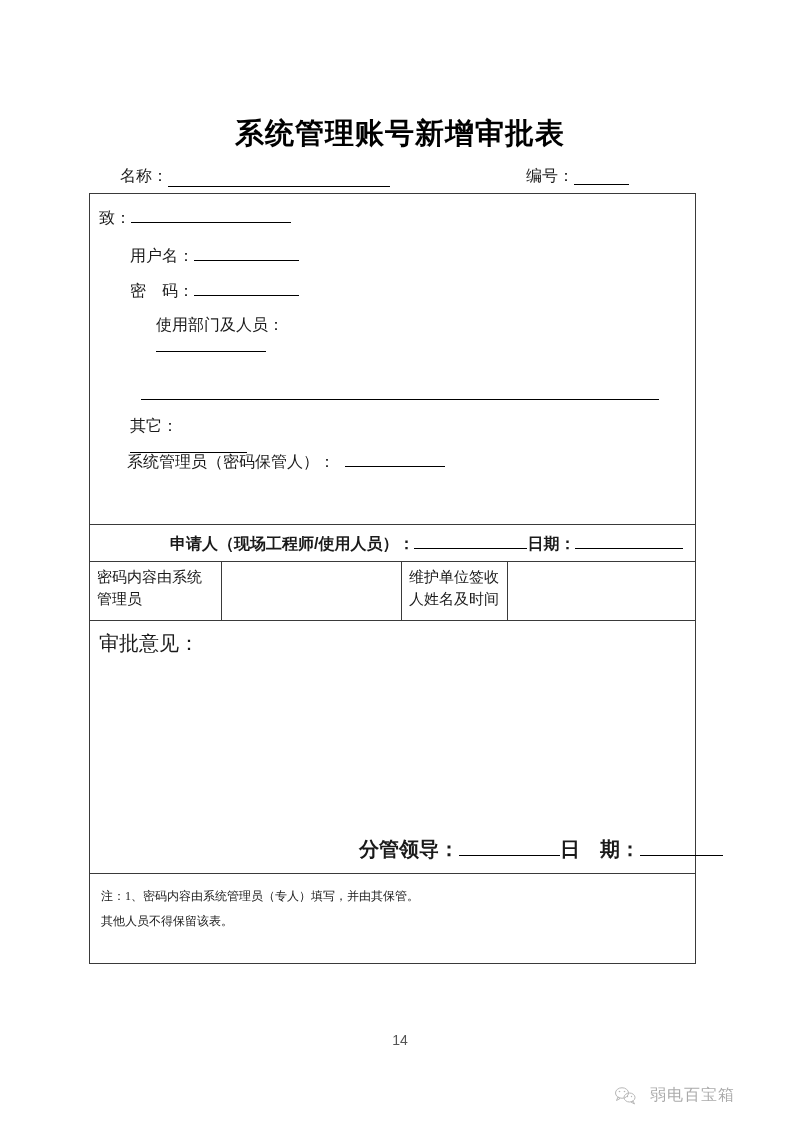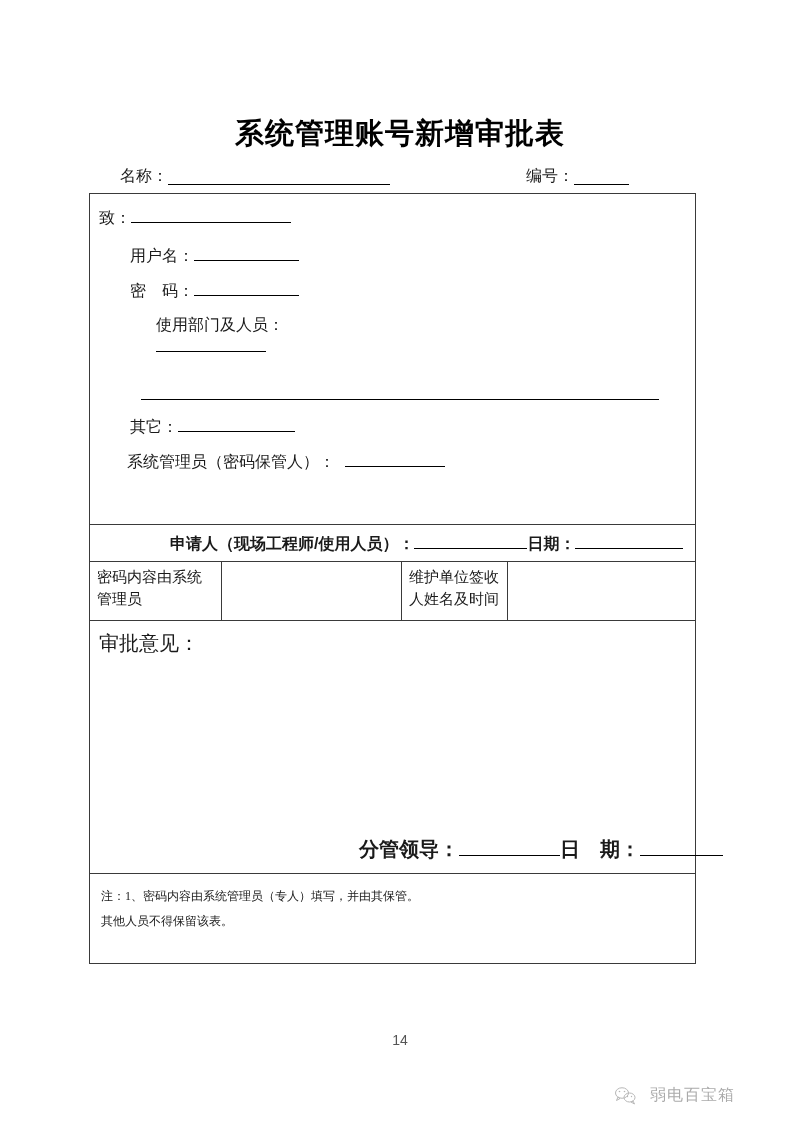--- a/index.html
+++ b/index.html
@@ -43,21 +43,21 @@
     top: 166px;
     width: 607px;
     height: 24px;
     font-size: 16px;
   }
   .hdr-name {
     position: absolute;
     left: 31px;
     top: 0;
     display: flex;
-    align-items: center;
+    align-items: flex-end;
   }
   .hdr-no {
     position: absolute;
     left: 437px;
     top: 0;
     display: flex;
     align-items: center;
   }
   .lbl { white-space: pre; }
 
@@ -229,21 +229,21 @@
       <div class="fld" style="left:52px; top:121px;flex-direction:column;">
         <span class="lbl">使用部门及人员：</span>
         <span class="ul" style="width:110px; margin-left:14px;"></span>
       </div>
 
 
       <div class="fld" style="left:51px; top:190px;">
         <span class="ul" style="width:518px;"></span>
       </div>
 
-      <div class="fld" style="left:40px; top:222px;">
+      <div class="fld" style="left:40px; top:222px;flex-direction:column;">
         <span class="lbl">其它：</span>
         <span class="ul" style="width:117px;"></span>
       </div>
 
       <div class="fld" style="left:37px; top:257px;">
         <span class="lbl">系统管理员（密码保管人）：</span>
         <span class="ul" style="width:100px; margin-left:10px;"></span>
       </div>
 
     </div>

